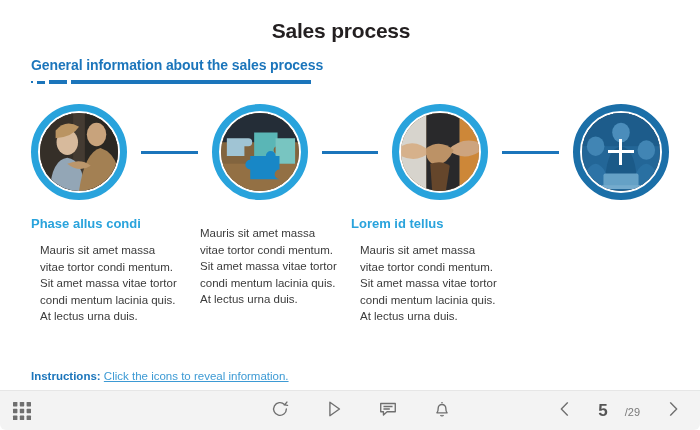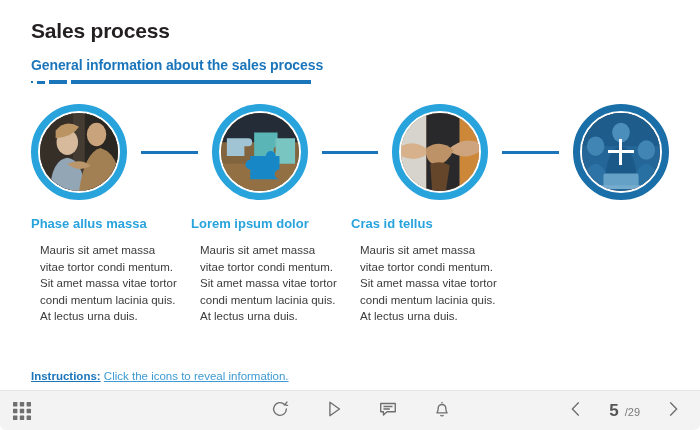--- a/index.html
+++ b/index.html
@@ -26,20 +26,21 @@
     top: 18px;
     width: 620px;
   }
   .title {
     font-size: 21px;
     font-weight: bold;
     color: #231f20;
     letter-spacing: -0.2px;
     line-height: 26px;
     margin: 0;
+    text-align: center;
   }
   .subtitle {
     font-size: 14px;
     font-weight: bold;
     color: #1b75bb;
     line-height: 18px;
     margin: 12px 0 0 0;
     letter-spacing: -0.1px;
   }
   .rule {
@@ -151,21 +152,20 @@
   .instructions {
     position: absolute;
     left: 31px;
     top: 369px;
     font-size: 11.5px;
     line-height: 15px;
   }
   .instructions .lbl {
     font-weight: bold;
     color: #1b75bb;
-    text-decoration: underline;
   }
   .instructions .txt {
     color: #3d9ad4;
     text-decoration: underline;
   }
 
   
   .toolbar {
     position: absolute;
     left: 0;
@@ -214,21 +214,21 @@
     user-select: none;
   }
   .pager .cur {
     font-size: 17px;
     font-weight: bold;
     color: #555555;
   }
   .pager .tot {
     font-size: 11px;
     color: #7a7a7a;
-    margin-left: 6px;
+    margin-left: 17px;
   }
 </style>
 </head>
 <body>
 
 <div id="slide">
 
   <div class="header">
     <h1 class="title">Sales process</h1>
     <h2 class="subtitle">General information about the sales process</h2>
@@ -315,29 +315,28 @@
           <rect x="0" y="0" width="80" height="80" fill="#1b6fa8" opacity="0.42"></rect>
         </svg>
       </div>
       <div class="plus"></div>
       <div class="ring"></div>
     </div>
   </div>
 
   <div class="columns">
     <div class="col">
-      <h3>Phase allus massa</h3>
+      <h3>Phase allus condi</h3>
       <p>Mauris sit amet massa vitae tortor condi mentum. Sit amet massa vitae tortor condi mentum lacinia quis. At lectus urna duis.</p>
     </div>
     <div class="col">
-      <h3>Lorem ipsum dolor</h3>
       <p>Mauris sit amet massa vitae tortor condi mentum. Sit amet massa vitae tortor condi mentum lacinia quis. At lectus urna duis.</p>
     </div>
     <div class="col">
-      <h3>Cras id tellus</h3>
+      <h3>Lorem id tellus</h3>
       <p>Mauris sit amet massa vitae tortor condi mentum. Sit amet massa vitae tortor condi mentum lacinia quis. At lectus urna duis.</p>
     </div>
     <div class="col spacer"></div>
   </div>
 
   <div class="instructions">
     <span class="lbl">Instructions:</span>
     <span class="txt">Click the icons to reveal information.</span>
   </div>
 

